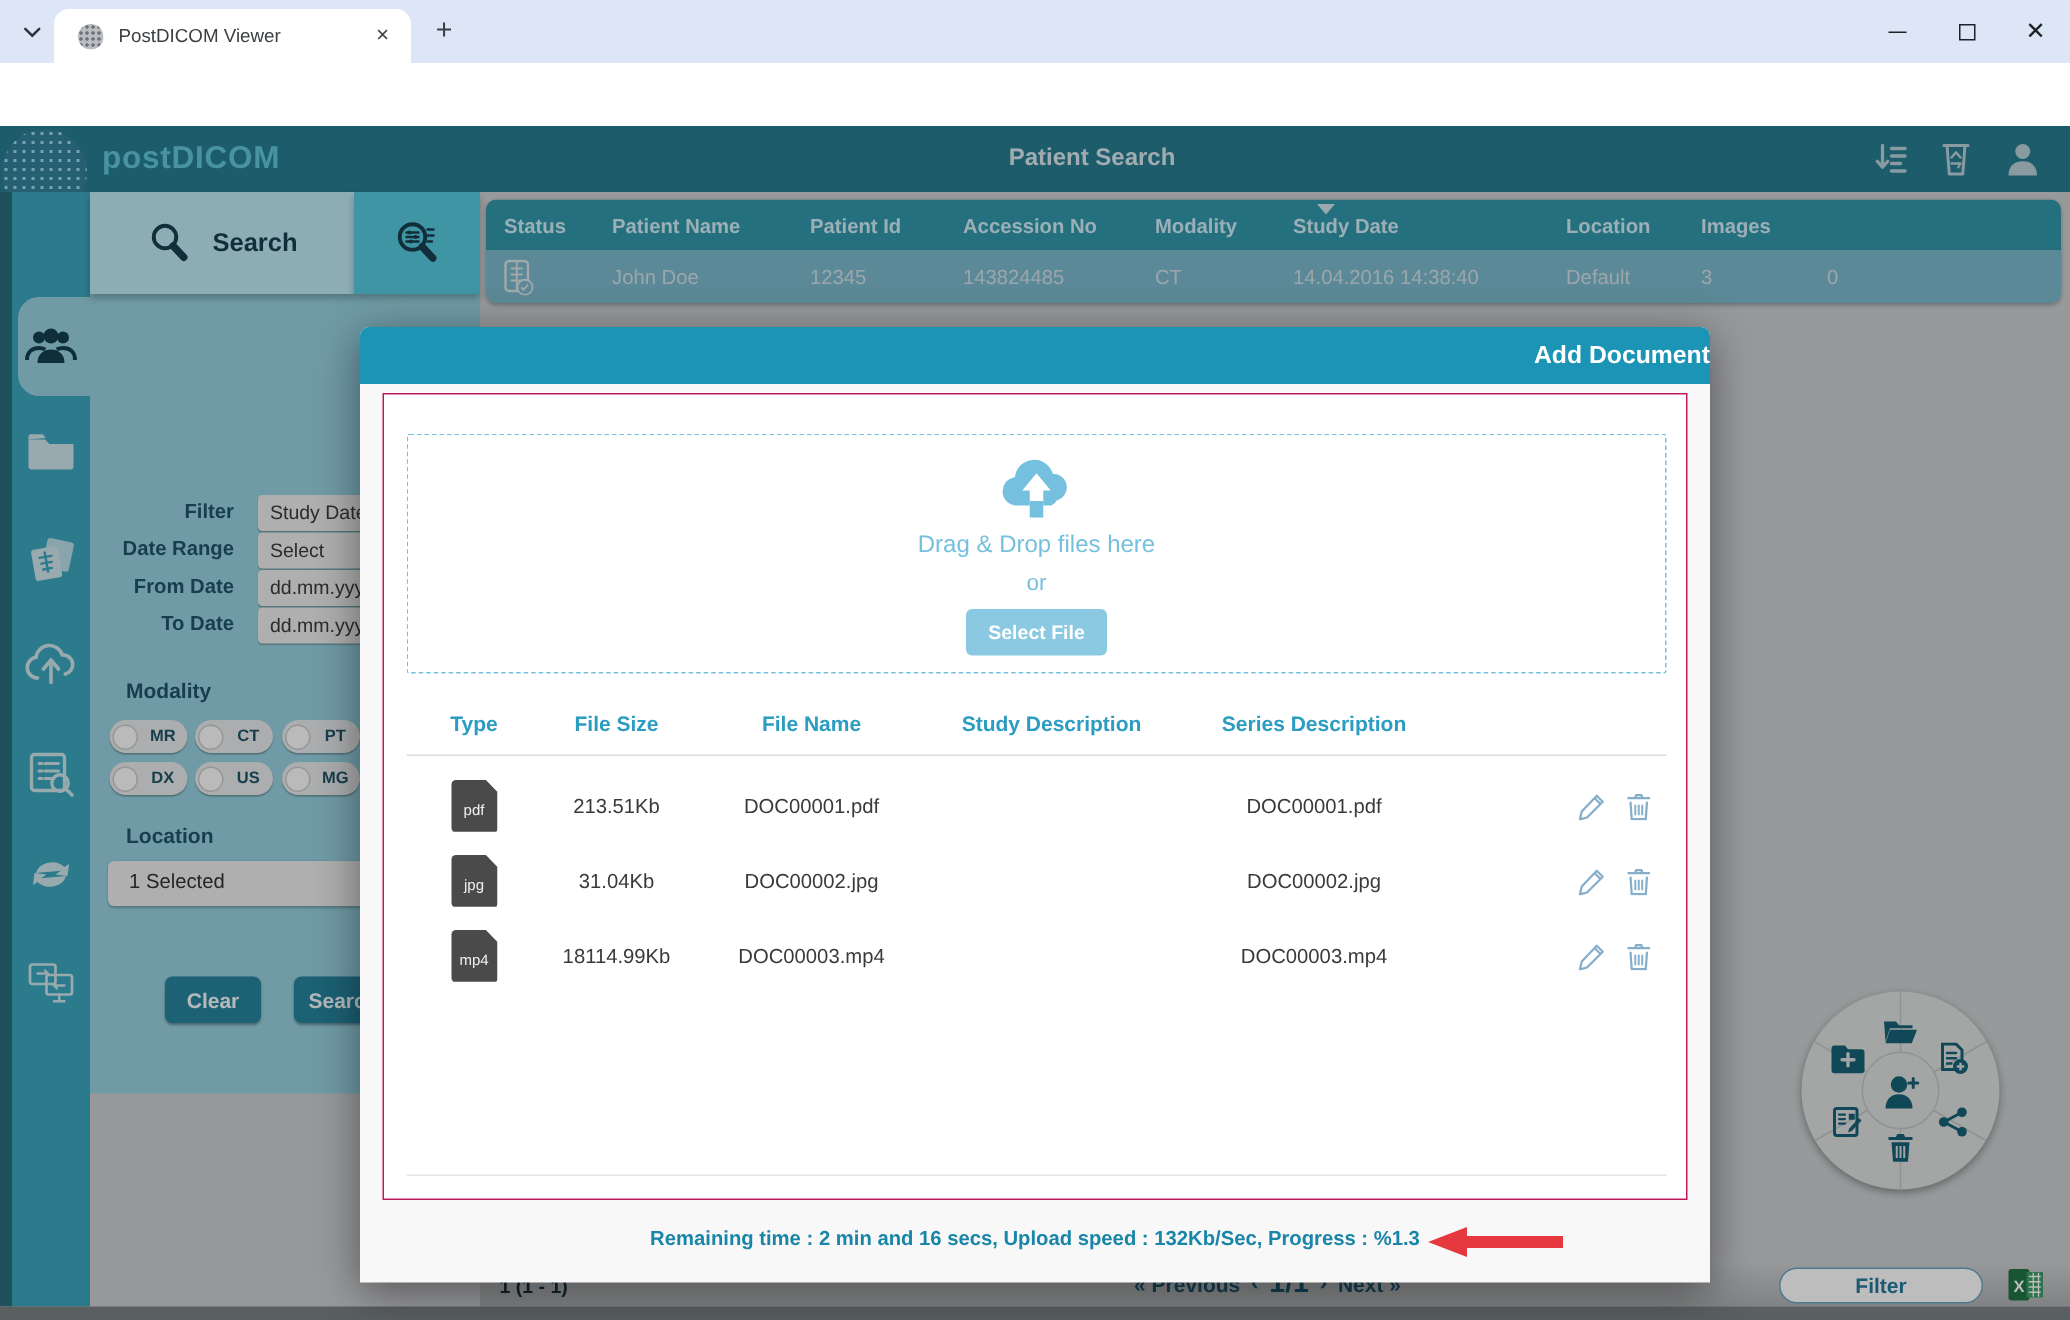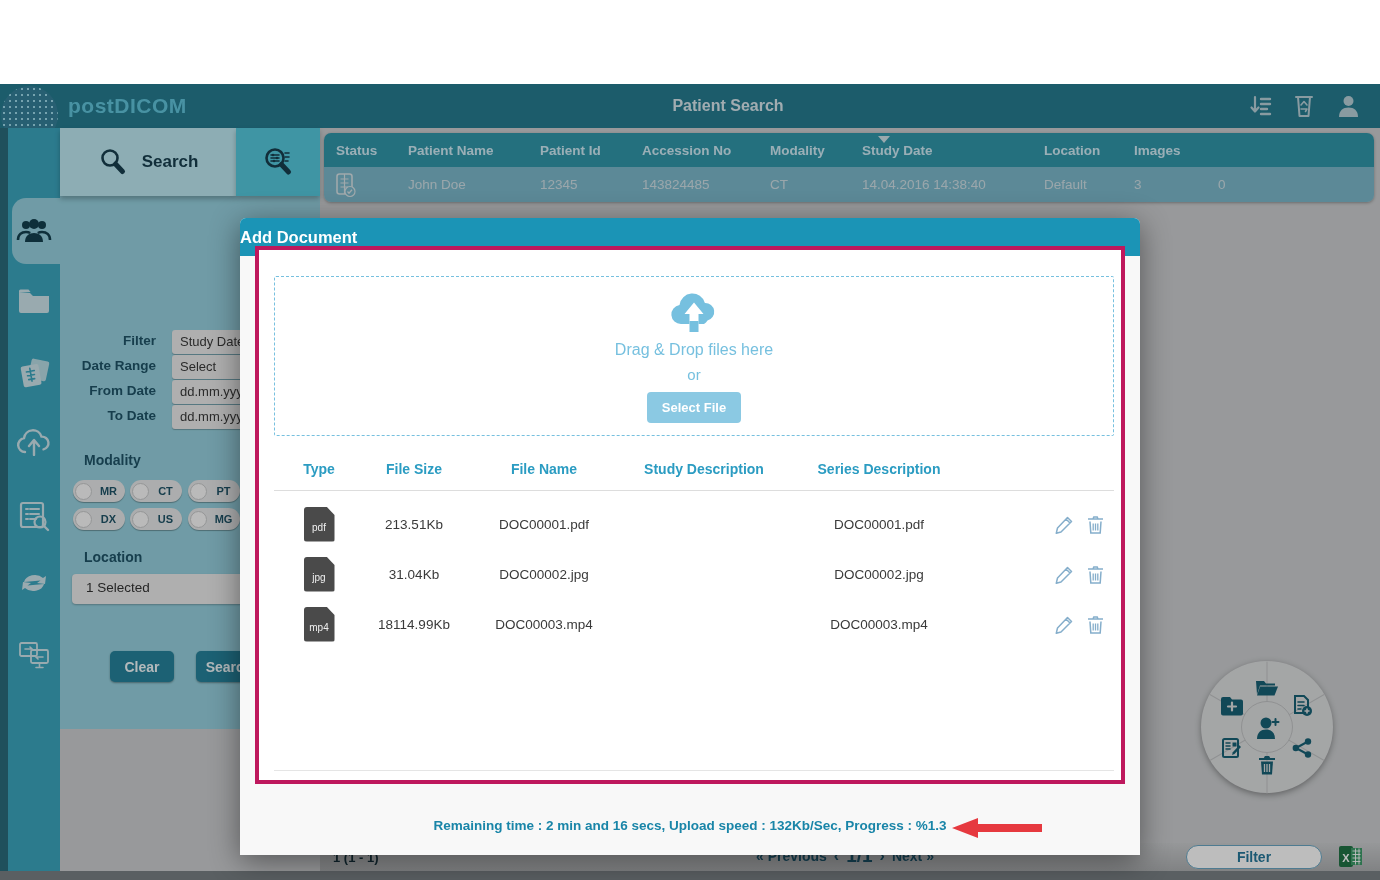--- a/index.html
+++ b/index.html
@@ -85,22 +85,22 @@
   
   .radial { position:absolute; left:1201px; top:577px; width:132px; height:132px; }
   .radial-circle { position:absolute; inset:0; border-radius:50%; background:#dee0e1; box-shadow:0 2px 6px rgba(0,0,0,0.35); }
   .radial-line { position:absolute; left:0; top:65.5px; width:132px; height:1px; background:#c2c4c5; }
   .radial-center { position:absolute; left:40px; top:40px; width:52px; height:52px; border-radius:50%; background:#dee0e1; border:1px solid #c2c4c5; display:flex; align-items:center; justify-content:center; color:#186276; }
   .radial-item { position:absolute; width:24px; height:24px; color:#186276; display:flex; align-items:center; justify-content:center; }
 
   
   .overlay { position:absolute; inset:0; background:rgba(0,0,0,0.26); z-index:50; }
   .modal { position:absolute; left:240px; top:134px; width:900px; height:637px; background:#f8f8f8; z-index:100; border-radius:6px 6px 0 0; box-shadow:0 6px 30px rgba(0,0,0,0.45); }
-  .modal-header { position:absolute; left:0; top:0; width:900px; height:38px; background:#1b94b6; border-radius:6px 6px 0 0; display:flex; align-items:center; justify-content:flex-start; color:#fff; font-size:16.5px; font-weight:700; }
-  .modal-card { position:absolute; left:15px; top:28px; width:870px; height:538px; background:#fff; border:4px solid #be185d; }
+  .modal-header { position:absolute; left:0; top:0; width:900px; height:38px; background:#1b94b6; border-radius:6px 6px 0 0; display:flex; align-items:center; justify-content:flex-end; color:#fff; font-size:16.5px; font-weight:700; }
+  .modal-card { position:absolute; left:15px; top:44px; width:870px; height:538px; background:#fff; border:1px solid #be185d; }
   .dropzone { position:absolute; left:15px; top:26px; width:840px; height:160px; border:1px dashed #76c0df; border-radius:2px; text-align:center; }
   .cloud-icon { margin-top:11px; width:52px; height:46px; display:inline-block; }
   .drop-line1 { font-size:16px; color:#76c0df; margin-top:3px; }
   .drop-line2 { font-size:15px; color:#76c0df; margin-top:7px; }
   .select-file-btn { margin-top:9px; width:94px; height:31px; background:#8bc9e3; border:none; border-radius:4px; color:#fff; font-size:13px; font-weight:700; font-family:inherit; }
   .ftable-head { position:absolute; left:15px; top:204px; width:840px; height:30px; }
   .fcol { position:absolute; top:0; height:100%; display:flex; align-items:center; justify-content:center; text-align:center; }
   .ftable-head .fcol { color:#2b9cc2; font-size:14px; font-weight:700; }
   .ftable-divider { position:absolute; left:15px; top:240px; width:840px; height:1px; background:#ddd; }
   .frow { position:absolute; left:15px; width:840px; height:50px; }
@@ -112,20 +112,42 @@
   .upload-status { position:absolute; left:0; top:600px; width:900px; text-align:center; font-size:13.5px; font-weight:700; color:#1985a8; }
   .red-arrow { position:absolute; left:712px; top:599px; width:90px; height:22px; z-index:110; }
 
   svg { display:block; }
 </style>
 </head>
 <body>
 
 <div class="stage">
 
+  <div class="tabstrip">
+    <div class="tab-chevron">
+      <svg width="13" height="13" viewBox="0 0 14 14">
+          <path d="M2 4.5 L7 9.5 L12 4.5" fill="none" stroke="currentColor" stroke-width="1.8" stroke-linecap="round"></path>
+        </svg>
+    </div>
+    <div class="tab">
+      <span class="favicon"></span>
+      <span class="tab-title">PostDICOM Viewer</span>
+      <span class="tab-close">×</span>
+    </div>
+    <div class="newtab">+</div>
+    <div class="wincontrols">
+      <span class="winbtn">
+          <span class="glyph-min"></span>
+        </span>
+      <span class="winbtn">
+          <span class="glyph-max"></span>
+        </span>
+      <span class="winbtn glyph-close">✕</span>
+    </div>
+  </div>
 
   <div class="toolbar">
     <div class="navbtn" style="left:12px">
       <svg width="18" height="18" viewBox="0 0 18 18">
           <path d="M11 3 L5 9 L11 15 M5 9 H16" fill="none" stroke="currentColor" stroke-width="1.8" stroke-linecap="round" stroke-linejoin="round"></path>
         </svg>
     </div>
     <div class="navbtn disabled" style="left:48px">
       <svg width="18" height="18" viewBox="0 0 18 18">
           <path d="M7 3 L13 9 L7 15 M13 9 H2" fill="none" stroke="currentColor" stroke-width="1.8" stroke-linecap="round" stroke-linejoin="round"></path>

